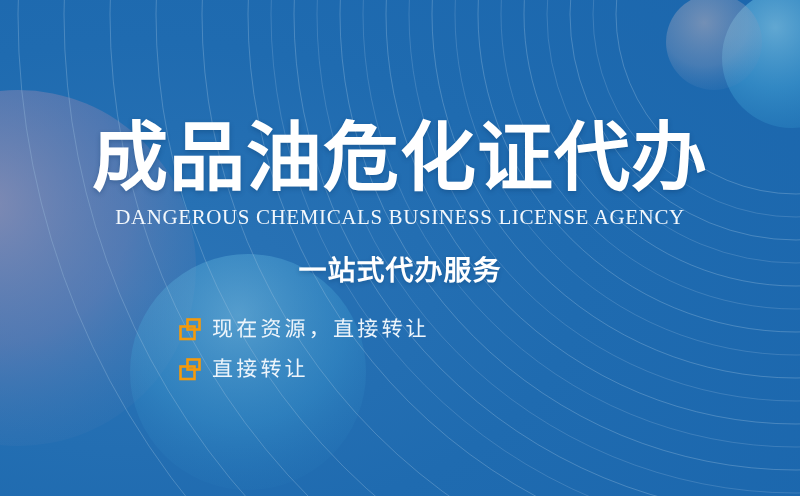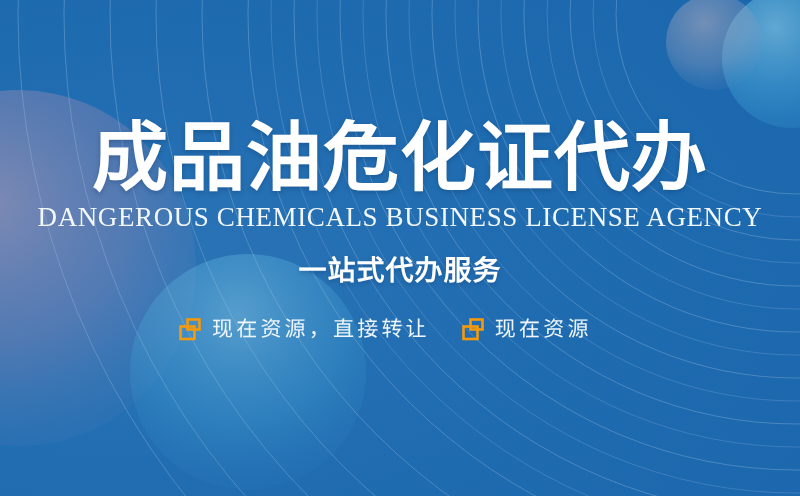--- a/index.html
+++ b/index.html
@@ -56,21 +56,21 @@
     text-shadow: 0 2px 5px rgba(8, 48, 90, 0.30);
   }
 
   .title-en {
     position: absolute;
     left: 0;
     right: 0;
     top: 204px;
     text-align: center;
     font-family: "Liberation Serif", "DejaVu Serif", serif;
-    font-size: 27px;
+    font-size: 21px;
     line-height: 26px;
     font-weight: 400;
     color: #f2f7fc;
     letter-spacing: 0.6px;
     white-space: nowrap;
   }
 
   .subtitle-cn {
     position: absolute;
     left: 0;
@@ -84,22 +84,22 @@
     letter-spacing: 1px;
     white-space: nowrap;
     text-shadow: 0 2px 4px rgba(8, 48, 90, 0.28);
   }
 
   .bullets {
     position: absolute;
     left: 179px;
     top: 316px;
     display: flex;
-    flex-direction: row;
-    gap: 32px;
+    flex-direction: column;
+    gap: 14px;
   }
 
   .bullet {
     display: flex;
     align-items: center;
     height: 26px;
   }
 
   .bullet-icon {
     flex: 0 0 auto;
@@ -212,18 +212,18 @@
         </svg>
         <span class="bullet-text">现在资源，直接转让</span>
       </div>
 
 
       <div class="bullet">
         <svg class="bullet-icon" viewBox="0 0 22 23" xmlns="http://www.w3.org/2000/svg" aria-hidden="true">
           <rect x="8.5" y="1.5" width="12" height="10" fill="none" stroke="#f59a0b" stroke-width="2.6"></rect>
           <rect x="1.5" y="8.5" width="14" height="12.5" fill="none" stroke="#f59a0b" stroke-width="2.6"></rect>
         </svg>
-        <span class="bullet-text">现在资源</span>
+        <span class="bullet-text">直接转让</span>
       </div>
 
     </div>
   </div>
 </div>
 
 </body></html>

